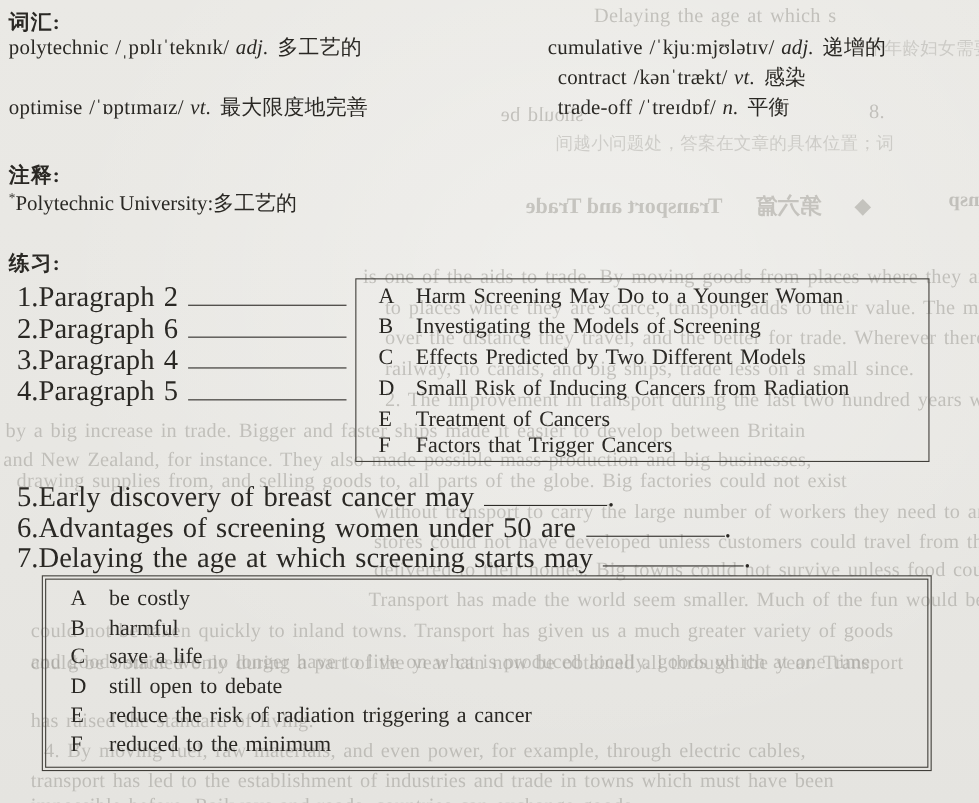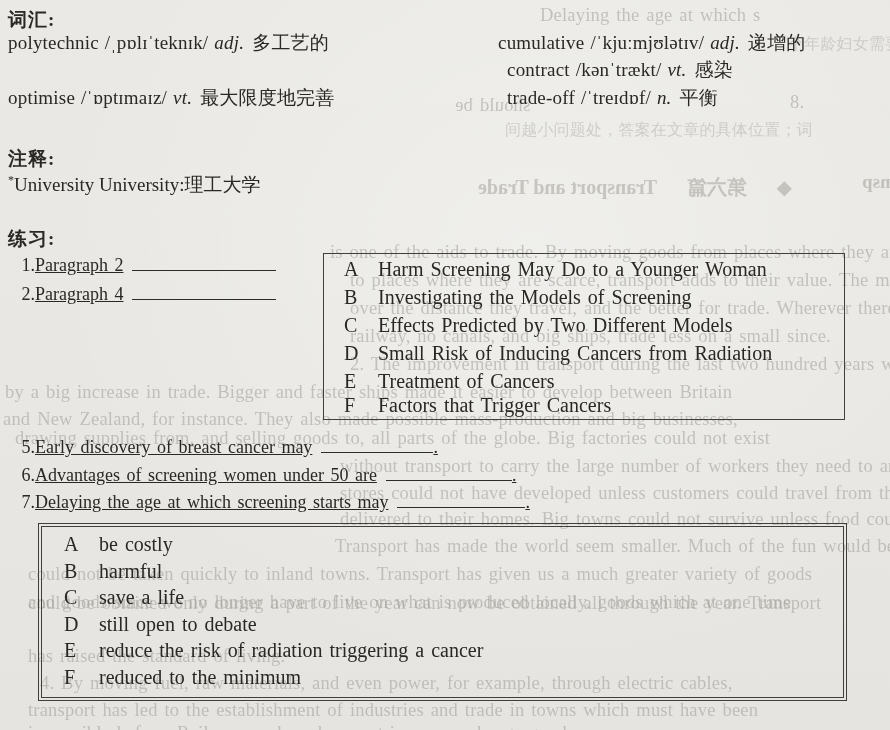--- a/index.html
+++ b/index.html
@@ -29,21 +29,21 @@
   }
   
   .ink{z-index:2;}
   .hdr{font-size:19px;font-weight:bold;letter-spacing:1px;}
   .vrow{font-size:19px;letter-spacing:.2px;}
   .vrow .w{margin-right:6px;}
   .vrow .p{margin-right:6px;}
   .vrow .pos{font-style:italic;margin-right:8px;}
   .note{font-size:19px;}
   .note sup{font-size:12px;}
-  .item{font-size:18px;word-spacing:2px;text-decoration:underline;}
+  .item{font-size:26px;word-spacing:2px;}
   .item .num{display:inline-block;width:28px;}
   .blank{display:inline-block;height:15px;border-bottom:1.6px solid #2e2c28;margin-left:9px;}
   .box1{
     position:absolute;left:323px;top:253px;width:520px;height:165px;
     border:1.6px solid #413f3a;z-index:2;
   }
   .box2{
     position:absolute;left:38px;top:523px;width:807px;height:176px;
     border:1.6px solid #413f3a;z-index:2;
   }
@@ -106,30 +106,36 @@
   </div>
   <div class="abs ink vrow" style="left:507px;top:57px">
     <span class="w">contract</span><span class="p">/kənˈtrækt/</span><span class="pos">vt.</span><span class="g">感染</span>
   </div>
   <div class="abs ink vrow" style="left:507px;top:85px">
     <span class="w">trade-off</span><span class="p">/ˈtreɪdɒf/</span><span class="pos">n.</span><span class="g">平衡</span>
   </div>
 
   <div class="abs ink hdr" style="left:8px;top:146px">注释:</div>
   <div class="abs ink note" style="left:8px;top:172px">
-    <sup>*</sup><span>University University:理工大学</span>
+    <sup>*</sup><span>Polytechnic University:多工艺的</span>
   </div>
 
   <div class="abs ink hdr" style="left:8px;top:226px">练习:</div>
 
   <div class="abs ink item" style="left:7px;top:255px">
     <span class="num">1.</span><span>Paragraph 2</span><span class="blank" style="width:144px"></span>
   </div>
   <div class="abs ink item" style="left:7px;top:284px">
-    <span class="num">2.</span><span>Paragraph 4</span><span class="blank" style="width:144px"></span>
+    <span class="num">2.</span><span>Paragraph 6</span><span class="blank" style="width:144px"></span>
+  </div>
+  <div class="abs ink item" style="left:7px;top:312px">
+    <span class="num">3.</span><span>Paragraph 4</span><span class="blank" style="width:144px"></span>
+  </div>
+  <div class="abs ink item" style="left:7px;top:341px">
+    <span class="num">4.</span><span>Paragraph 5</span><span class="blank" style="width:144px"></span>
   </div>
 
   <div class="box1">
     <div class="opt" style="left:20px;top:4px">
       <span class="lt">A</span><span>Harm Screening May Do to a Younger Woman</span>
     </div>
     <div class="opt" style="left:20px;top:32px">
       <span class="lt">B</span><span>Investigating the Models of Screening</span>
     </div>
     <div class="opt" style="left:20px;top:60px">

